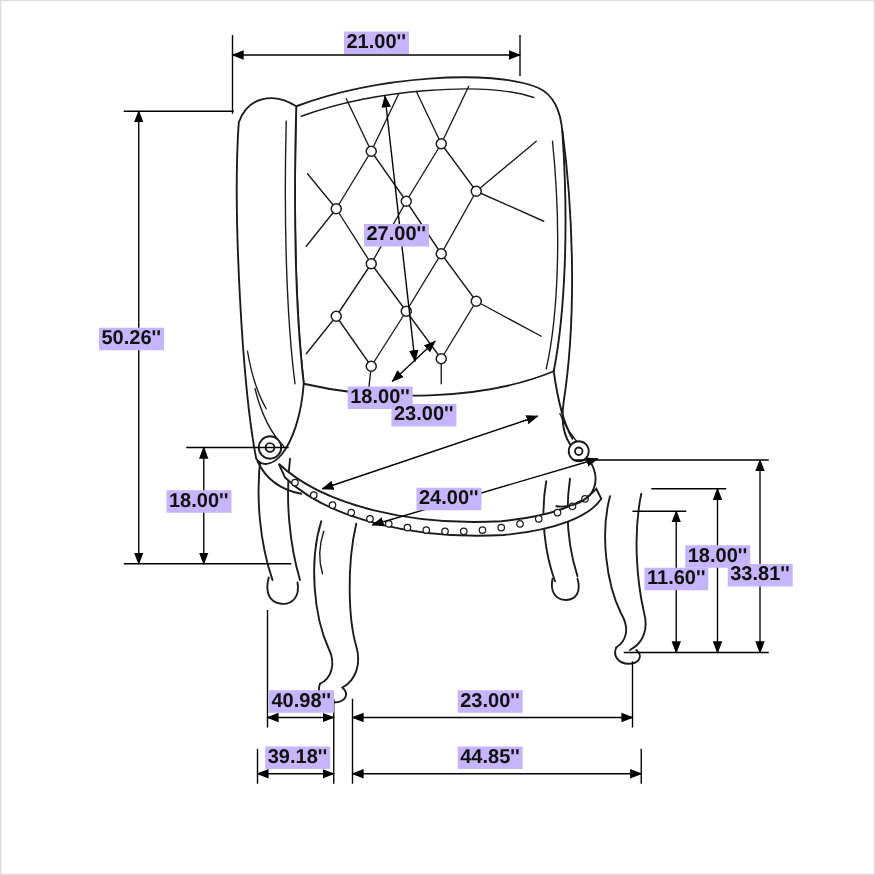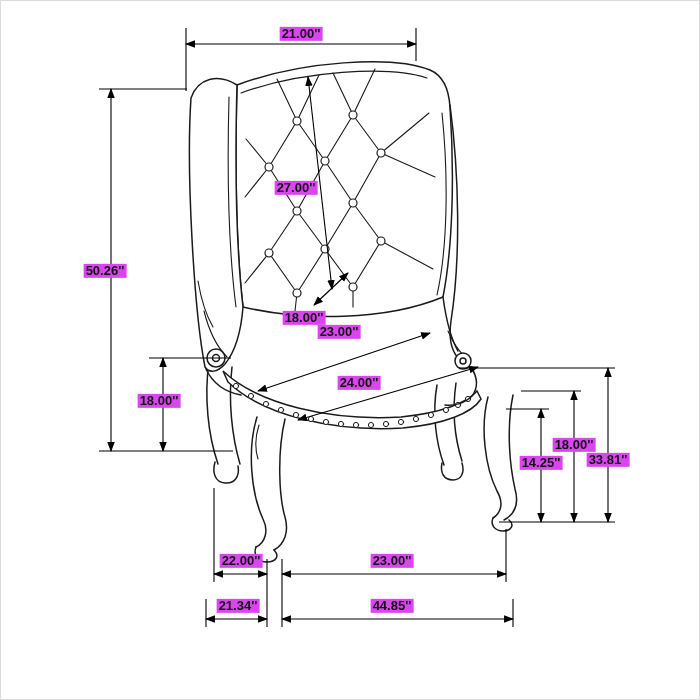--- a/index.html
+++ b/index.html
@@ -9,24 +9,24 @@
     background:#ffffff;
     border:1px solid #dcdcdc;
     box-sizing:border-box;
     font-family:"Liberation Sans",sans-serif;
     overflow:hidden;
   }
   svg{position:absolute;left:0;top:0;}
   .dim-label{
     position:absolute;
     transform:translate(-50%,-50%);
-    background:#d946ef;
+    background:#c4b5fd;
     padding:0 2px;
     font-weight:bold;
-    font-size:13px;
+    font-size:16px;
     color:#111;
     white-space:nowrap;
     line-height:1.1;
   }
 </style>
 </head>
 <body>
 
 <div class="canvas">
 
@@ -216,26 +216,26 @@
       <line x1="213" y1="573" x2="266" y2="573" marker-start="url(#arw)" marker-end="url(#arw)"></line>
       <line x1="281" y1="573" x2="505" y2="573" marker-start="url(#arw)" marker-end="url(#arw)"></line>
       <line x1="205" y1="618" x2="266" y2="618" marker-start="url(#arw)" marker-end="url(#arw)"></line>
       <line x1="281" y1="618" x2="512" y2="618" marker-start="url(#arw)" marker-end="url(#arw)"></line>
     </g>
   </g>
 </svg>
 
 <div class="dim-label" style="left:300px;top:33px">21.00''</div>
 <div class="dim-label" style="left:104px;top:270px">50.26''</div>
-<div class="dim-label" style="left:295px;top:187px">27.00''</div>
+<div class="dim-label" style="left:316px;top:187px">27.00''</div>
 <div class="dim-label" style="left:303px;top:317px">18.00''</div>
 <div class="dim-label" style="left:338px;top:331px">23.00''</div>
-<div class="dim-label" style="left:358px;top:382px">24.00''</div>
+<div class="dim-label" style="left:358px;top:398px">24.00''</div>
 <div class="dim-label" style="left:158px;top:400px">18.00''</div>
-<div class="dim-label" style="left:540px;top:462px">14.25''</div>
+<div class="dim-label" style="left:540px;top:462px">11.60''</div>
 <div class="dim-label" style="left:573px;top:444px">18.00''</div>
 <div class="dim-label" style="left:607px;top:459px">33.81''</div>
-<div class="dim-label" style="left:240px;top:560px">22.00''</div>
+<div class="dim-label" style="left:240px;top:560px">40.98''</div>
 <div class="dim-label" style="left:391px;top:560px">23.00''</div>
-<div class="dim-label" style="left:237px;top:605px">21.34''</div>
+<div class="dim-label" style="left:237px;top:605px">39.18''</div>
 <div class="dim-label" style="left:391px;top:605px">44.85''</div>
 
 </div>
 
 </body></html>

